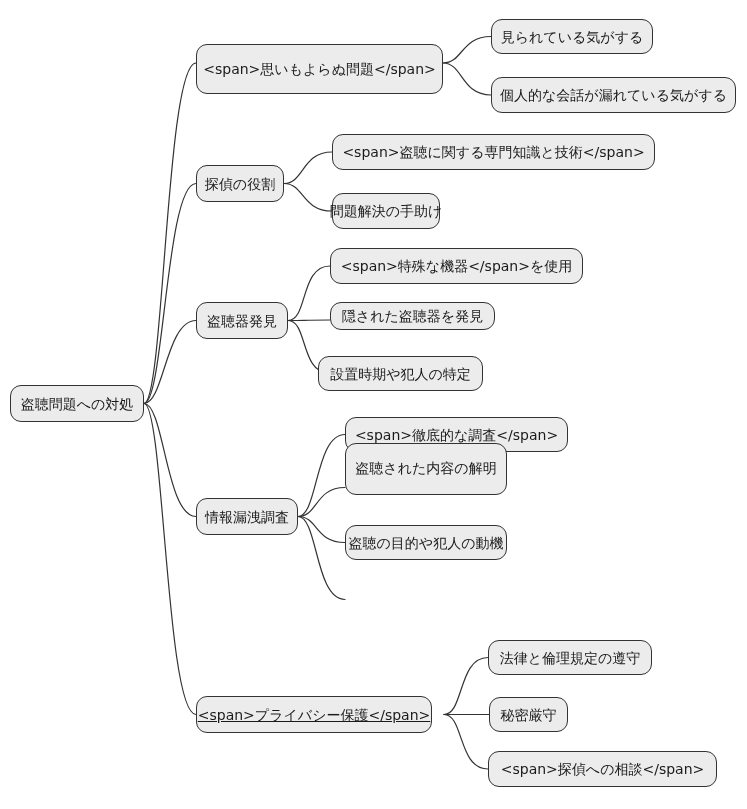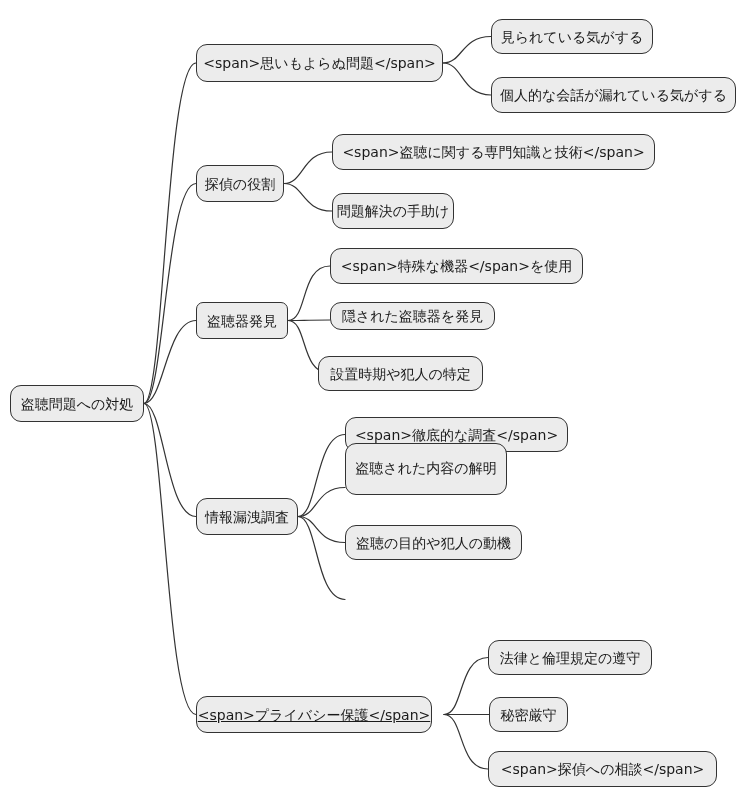--- a/index.html
+++ b/index.html
@@ -73,36 +73,36 @@
     <path d="M298,516.5 C318,516.5 315,542.5 345,542.5"></path>
     <path d="M298,516.5 C318,516.5 315,599.5 345,599.5"></path>
 
     <path d="M444,714.5 C464,714.5 458,657.5 488,657.5"></path>
     <path d="M444,714.5 C464,714.5 459,714.5 489,714.5"></path>
     <path d="M444,714.5 C464,714.5 458,769 488,769"></path>
   </svg>
 
   <div class="node" style="left:10px; top:385px; width:134px; height:37px;">盗聴問題への対処</div>
 
-  <div class="node" style="left:196px; top:44px; width:247px; height:38px;">&lt;span&gt;思いもよらぬ問題&lt;/span&gt;</div>
+  <div class="node" style="left:196px; top:44px; width:247px; height:50px;">&lt;span&gt;思いもよらぬ問題&lt;/span&gt;</div>
   <div class="node" style="left:491px; top:19px; width:162px; height:35px;">見られている気がする</div>
   <div class="node" style="left:491px; top:77px; width:245px; height:36px;">個人的な会話が漏れている気がする</div>
 
   <div class="node" style="left:196px; top:165px; width:88px; height:37px;">探偵の役割</div>
   <div class="node" style="left:332px; top:134px; width:323px; height:36px;">&lt;span&gt;盗聴に関する専門知識と技術&lt;/span&gt;</div>
-  <div class="node" style="left:332px; top:193px; width:122px; height:36px;">問題解決の手助け</div>
+  <div class="node" style="left:332px; top:193px; width:108px; height:36px;">問題解決の手助け</div>
 
-  <div class="node" style="left:196px; top:302px; width:92px; height:37px;border-radius:7px;">盗聴器発見</div>
+  <div class="node" style="left:196px; top:302px; width:92px; height:37px;">盗聴器発見</div>
   <div class="node" style="left:330px; top:248px; width:253px; height:36px;">&lt;span&gt;特殊な機器&lt;/span&gt;を使用</div>
   <div class="node" style="left:330px; top:302px; width:165px; height:28px;">隠された盗聴器を発見</div>
   <div class="node" style="left:318px; top:356px; width:165px; height:35px;">設置時期や犯人の特定</div>
 
   <div class="node" style="left:196px; top:498px; width:102px; height:37px;">情報漏洩調査</div>
   <div class="node" style="left:345px; top:417px; width:223px; height:35px;">&lt;span&gt;徹底的な調査&lt;/span&gt;</div>
   <div class="node" style="left:345px; top:443px; width:162px; height:52px;font-family:Liberation Serif, serif;">盗聴された内容の解明</div>
-  <div class="node" style="left:345px; top:525px; width:177px; height:35px;">盗聴の目的や犯人の動機</div>
+  <div class="node" style="left:345px; top:525px; width:162px; height:35px;">盗聴の目的や犯人の動機</div>
 
   <div class="node" style="left:196px; top:696px; width:236px; height:37px;text-decoration:underline;">&lt;span&gt;プライバシー保護&lt;/span&gt;</div>
   <div class="node" style="left:488px; top:640px; width:164px; height:35px;">法律と倫理規定の遵守</div>
   <div class="node" style="left:489px; top:697px; width:79px; height:35px;">秘密厳守</div>
   <div class="node" style="left:488px; top:751px; width:229px; height:36px;">&lt;span&gt;探偵への相談&lt;/span&gt;</div>
 
 </div>
 
 </body></html>

